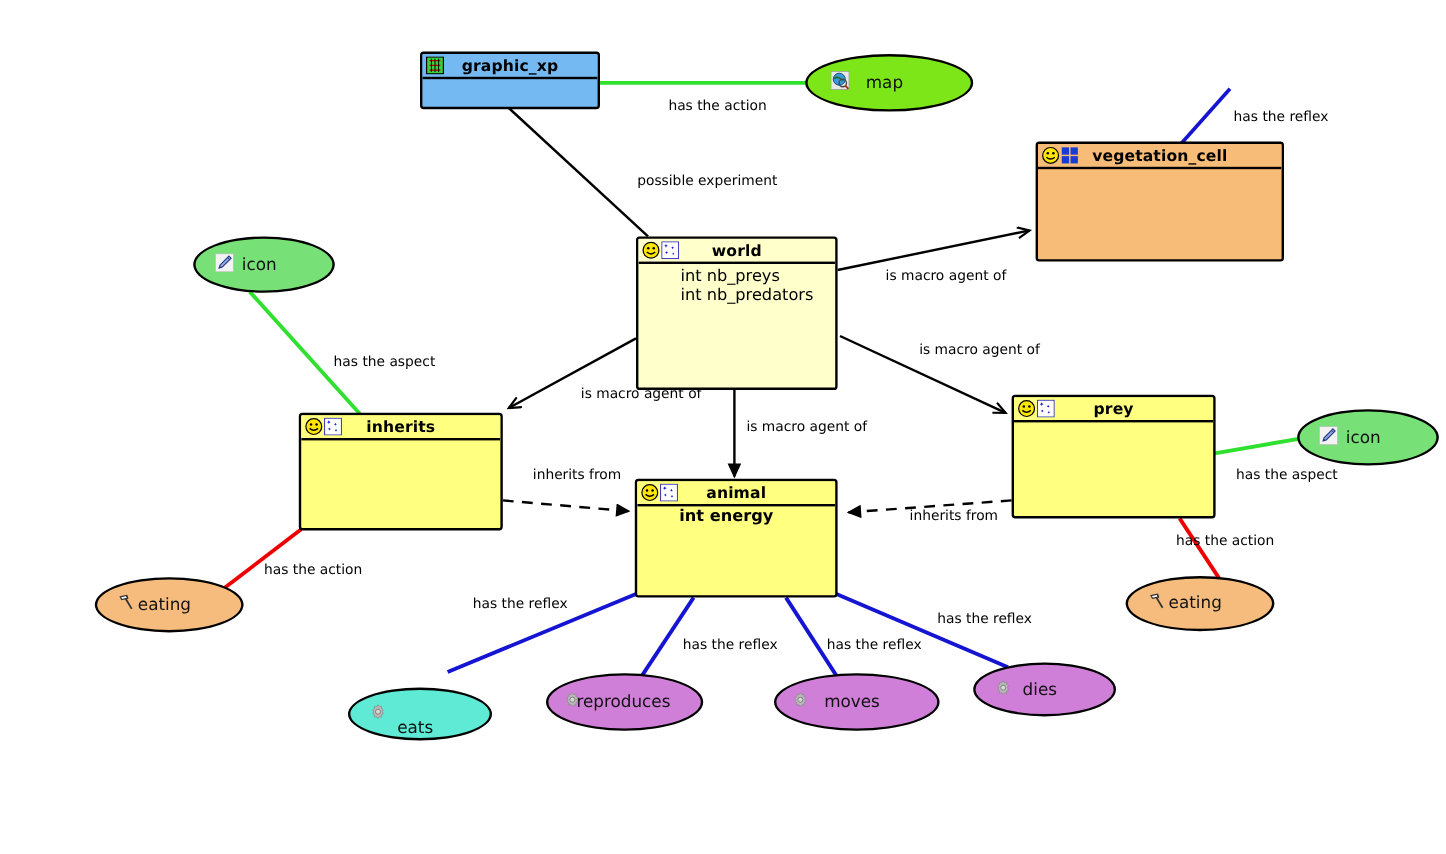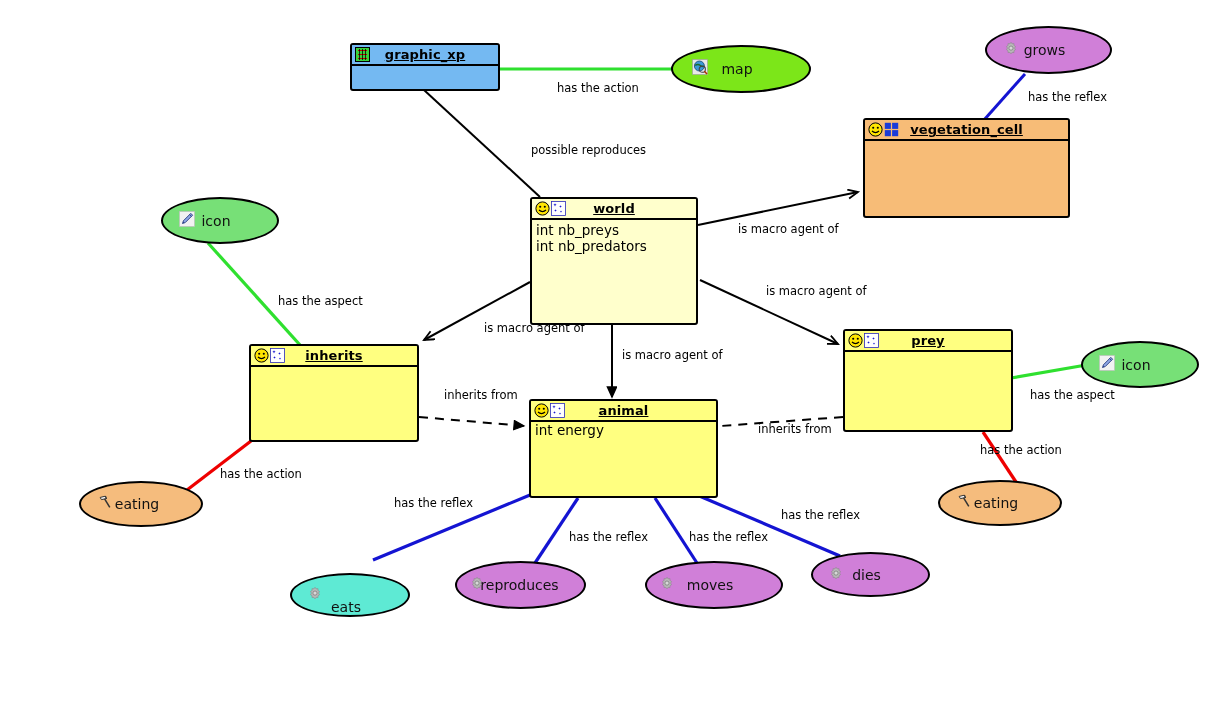--- a/index.html
+++ b/index.html
@@ -35,25 +35,24 @@
   .clsbox {
     border: 2px solid #000;
     border-radius: 3px;
     overflow: hidden;
     background: #ffffaa;
   }
   .clsbox .hdr {
     height: 21px;
     border-bottom: 2px solid #000;
     display: flex;
-    align-items: center;
+    align-items: flex-end;
     position: relative;
     padding: 0 2px;
     box-sizing: border-box;
-    text-decoration: underline;
   }
   .clsbox .hdr .title {
     flex: 1;
     text-align: center;
     font-weight: bold;
     font-size: 13px;
     color: #000;
     line-height: 17px;
     letter-spacing: 0.1px;
   }
@@ -66,20 +65,21 @@
     top: 2px;
   }
   .clsbox .body {
     padding: 2px 4px 0 4px;
   }
   .attr {
     font-size: 13.5px;
     color: #000;
     line-height: 16px;
     white-space: nowrap;
+    margin-left: 31px;
   }
   
   .ell {
     position: absolute;
     border: 2.5px solid #000;
     border-radius: 50%;
     display: flex;
     align-items: center;
     box-sizing: border-box;
   }
@@ -155,21 +155,21 @@
 
     <line x1="578" y1="498" x2="535" y2="563" stroke="#1414d2" stroke-width="3.2"></line>
 
     <line x1="655" y1="498" x2="697" y2="563" stroke="#1414d2" stroke-width="3.2"></line>
 
     <line x1="697" y1="495" x2="840" y2="556" stroke="#1414d2" stroke-width="3.2"></line>
   </svg>
 
   <div class="elbl" style="left:557px; top:82px;">has the action</div>
   <div class="elbl" style="left:1028px; top:91px;">has the reflex</div>
-  <div class="elbl" style="left:531px; top:144px;">possible reproduces</div>
+  <div class="elbl" style="left:531px; top:144px;">possible experiment</div>
   <div class="elbl" style="left:738px; top:223px;">is macro agent of</div>
   <div class="elbl" style="left:766px; top:285px;">is macro agent of</div>
   <div class="elbl" style="left:484px; top:322px;">is macro agent of</div>
   <div class="elbl" style="left:622px; top:349px;">is macro agent of</div>
   <div class="elbl" style="left:278px; top:295px;">has the aspect</div>
   <div class="elbl" style="left:1030px; top:389px;">has the aspect</div>
   <div class="elbl" style="left:444px; top:389px;">inherits from</div>
   <div class="elbl" style="left:758px; top:423px;">inherits from</div>
   <div class="elbl" style="left:220px; top:468px;">has the action</div>
   <div class="elbl" style="left:980px; top:444px;">has the action</div>
@@ -281,21 +281,21 @@
           <path d="M4.5 8.2l.4.9.9.4-.9.4-.4.9-.4-.9-.9-.4.9-.4z"></path>
           <path d="M10 9.4l.35.8.8.35-.8.35-.35.8-.35-.8-.8-.35.8-.35z"></path>
             </g>
         </svg>
       </span>
       <span class="title">prey</span>
     </div>
     <div class="body"></div>
   </div>
 
-  <div class="node clsbox" style="left:529px; top:399px; width:189px; height:99px; background:#ffff80;">
+  <div class="node clsbox" style="left:529px; top:399px; width:169px; height:99px; background:#ffff80;">
     <div class="hdr" style="background:#ffff80;">
       <span class="icons">
         <svg class="ic" width="15" height="15" viewBox="0 0 15 15">
           <circle cx="7.5" cy="7.5" r="6.6" fill="#ffe500" stroke="#000" stroke-width="1"></circle>
           <circle cx="5.2" cy="5.8" r="1.05" fill="#000"></circle>
             <circle cx="9.8" cy="5.8" r="1.05" fill="#000"></circle>
           <path d="M4 9 Q7.5 12.2 11 9" fill="none" stroke="#000" stroke-width="1.2"></path>
         </svg>
         <svg class="ic" width="15" height="15" viewBox="0 0 15 15">
           <rect x="0.5" y="0.5" width="14" height="14" fill="#fff" stroke="#2b2bbb" stroke-width="0.8"></rect>
@@ -303,48 +303,37 @@
               <path d="M4 2.2l.5 1.1 1.1.5-1.1.5-.5 1.1-.5-1.1-1.1-.5 1.1-.5z"></path>
           <path d="M9.5 4.2l.4.9.9.4-.9.4-.4.9-.4-.9-.9-.4.9-.4z"></path>
           <path d="M4.5 8.2l.4.9.9.4-.9.4-.4.9-.4-.9-.9-.4.9-.4z"></path>
           <path d="M10 9.4l.35.8.8.35-.8.35-.35.8-.35-.8-.8-.35.8-.35z"></path>
             </g>
         </svg>
       </span>
       <span class="title">animal</span>
     </div>
     <div class="body">
-      <div class="attr" style="margin-top:-2px;">int energy</div>
+      <div class="attr" style="margin-top:-2px;font-weight:bold;">int energy</div>
     </div>
   </div>
 
   <div class="ell" style="left:671px; top:45px; width:140px; height:48px; background:#7ce619;">
     <span class="eicon">
       <svg width="16" height="16" viewBox="0 0 16 16">
         <rect x="0.5" y="0.5" width="15" height="15" fill="#e8e8e8" stroke="#999" stroke-width="0.6"></rect>
         <circle cx="7.4" cy="7" r="5" fill="#3a9ad9" stroke="#16496e" stroke-width="0.8"></circle>
         <path d="M3.2 6.4 Q6 4.4 8.4 6.6 Q10.2 8.2 11.8 7" fill="none" stroke="#1d6b2a" stroke-width="1.4"></path>
         <circle cx="10.3" cy="10.2" r="3.1" fill="none" stroke="#444" stroke-width="1.1"></circle>
         <line x1="12.4" y1="12.3" x2="15" y2="15" stroke="#b03000" stroke-width="1.6"></line>
       </svg>
     </span>
     <span class="elabel">map</span>
   </div>
 
-  <div class="ell" style="left:985px; top:26px; width:127px; height:48px; background:#d07fd8;">
-    <span class="eicon">
-      <svg width="14" height="14" viewBox="0 0 14 14">
-        <g fill="#b9b9b9" stroke="#8a8a8a" stroke-width="0.6">
-          <path d="M7 0.8 L8.1 2.4 L10 2.1 L9.9 4 L11.5 5 L10.5 6.6 L11.5 8.2 L9.9 9.2 L10 11.1 L8.1 10.8 L7 12.4 L5.9 10.8 L4 11.1 L4.1 9.2 L2.5 8.2 L3.5 6.6 L2.5 5 L4.1 4 L4 2.1 L5.9 2.4 Z"></path>
-        </g>
-        <circle cx="7" cy="6.6" r="2.1" fill="#d8d8d8" stroke="#7d7d7d" stroke-width="0.8"></circle>
-      </svg>
-    </span>
-    <span class="elabel">grows</span>
-  </div>
 
   <div class="ell" style="left:161px; top:197px; width:118px; height:47px; background:#77e077;">
     <span class="eicon">
       <svg width="16" height="16" viewBox="0 0 16 16">
         <rect x="0.5" y="0.5" width="15" height="15" fill="#f2f2f2" stroke="#bbb" stroke-width="0.6"></rect>
         <path d="M11.8 2.4 L13.6 4.2 L6.2 11.6 L3.6 12.4 L4.4 9.8 Z" fill="#8fa8e6" stroke="#21367e" stroke-width="0.9"></path>
         <path d="M10.6 3.6 L12.4 5.4" stroke="#21367e" stroke-width="0.8"></path>
         <path d="M3.6 12.4 L4.9 11.1" stroke="#21367e" stroke-width="0.8"></path>
       </svg>
     </span>

